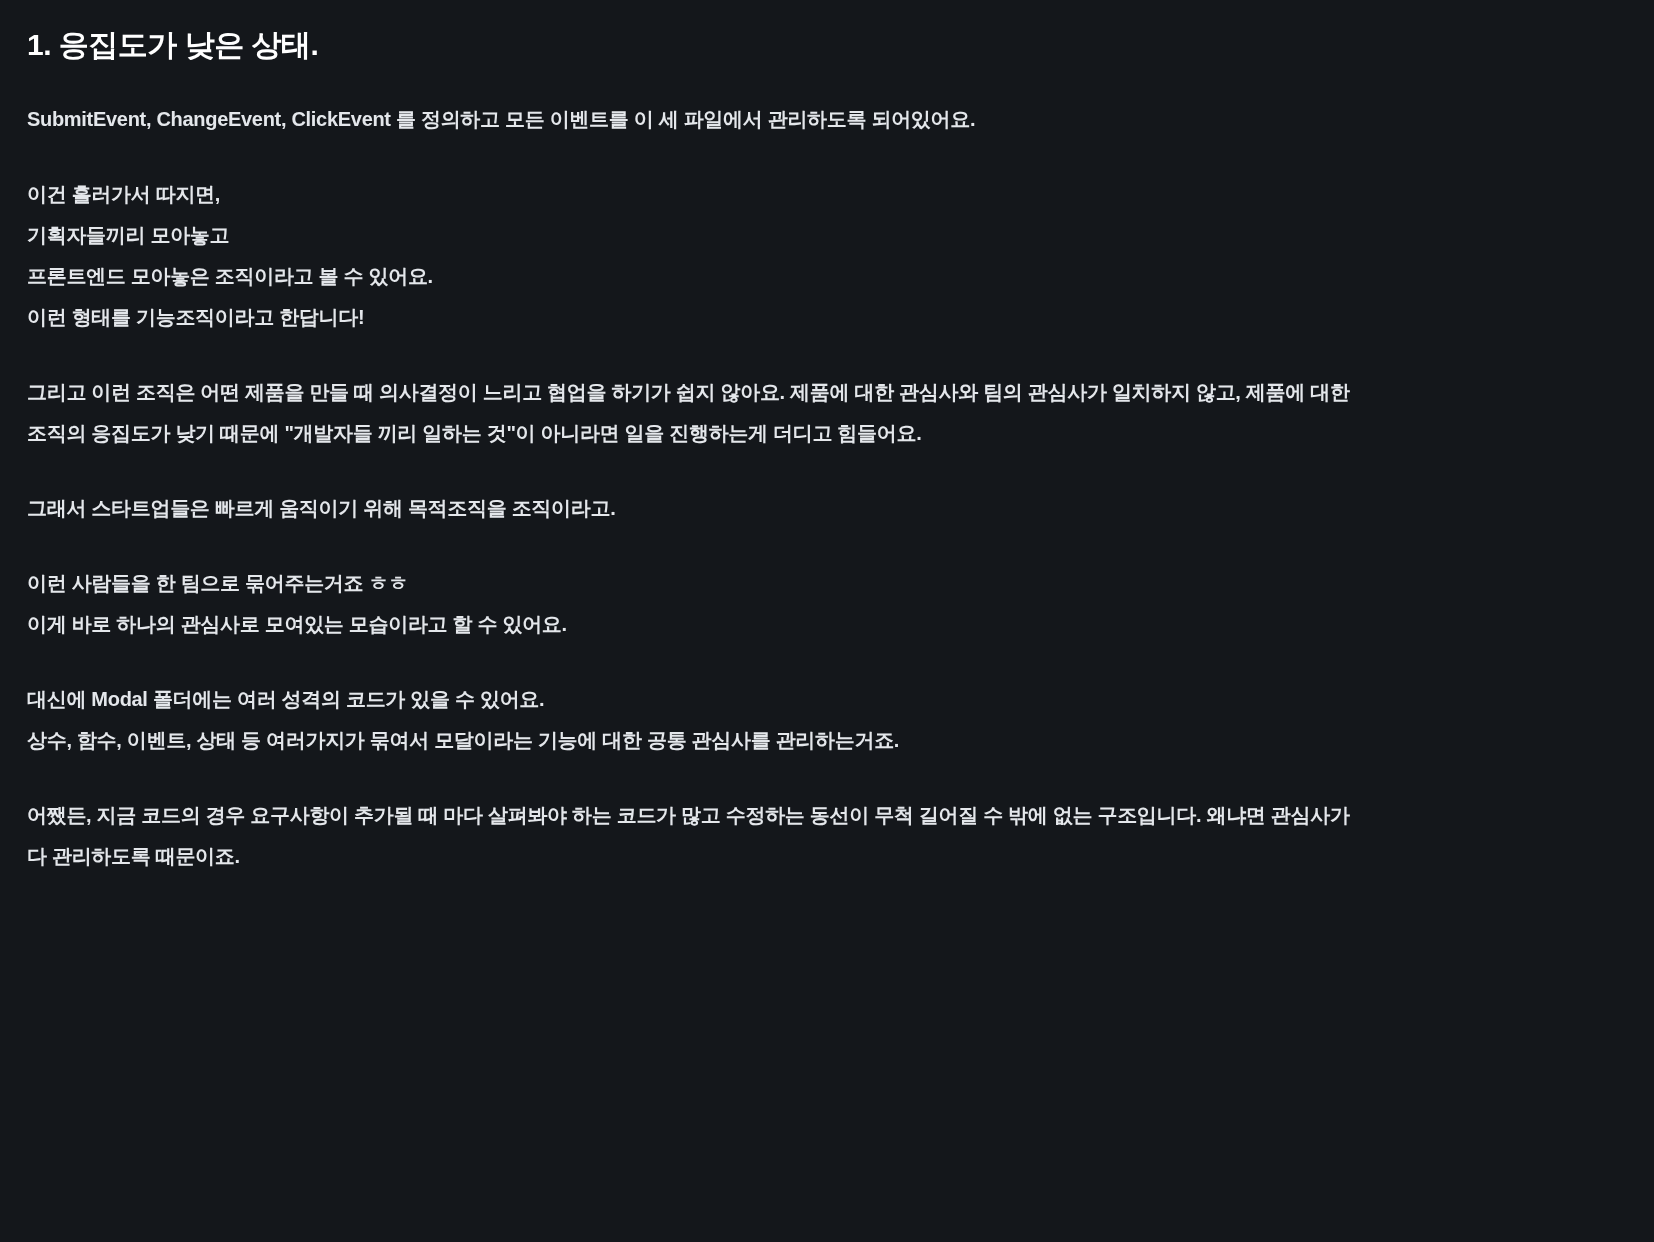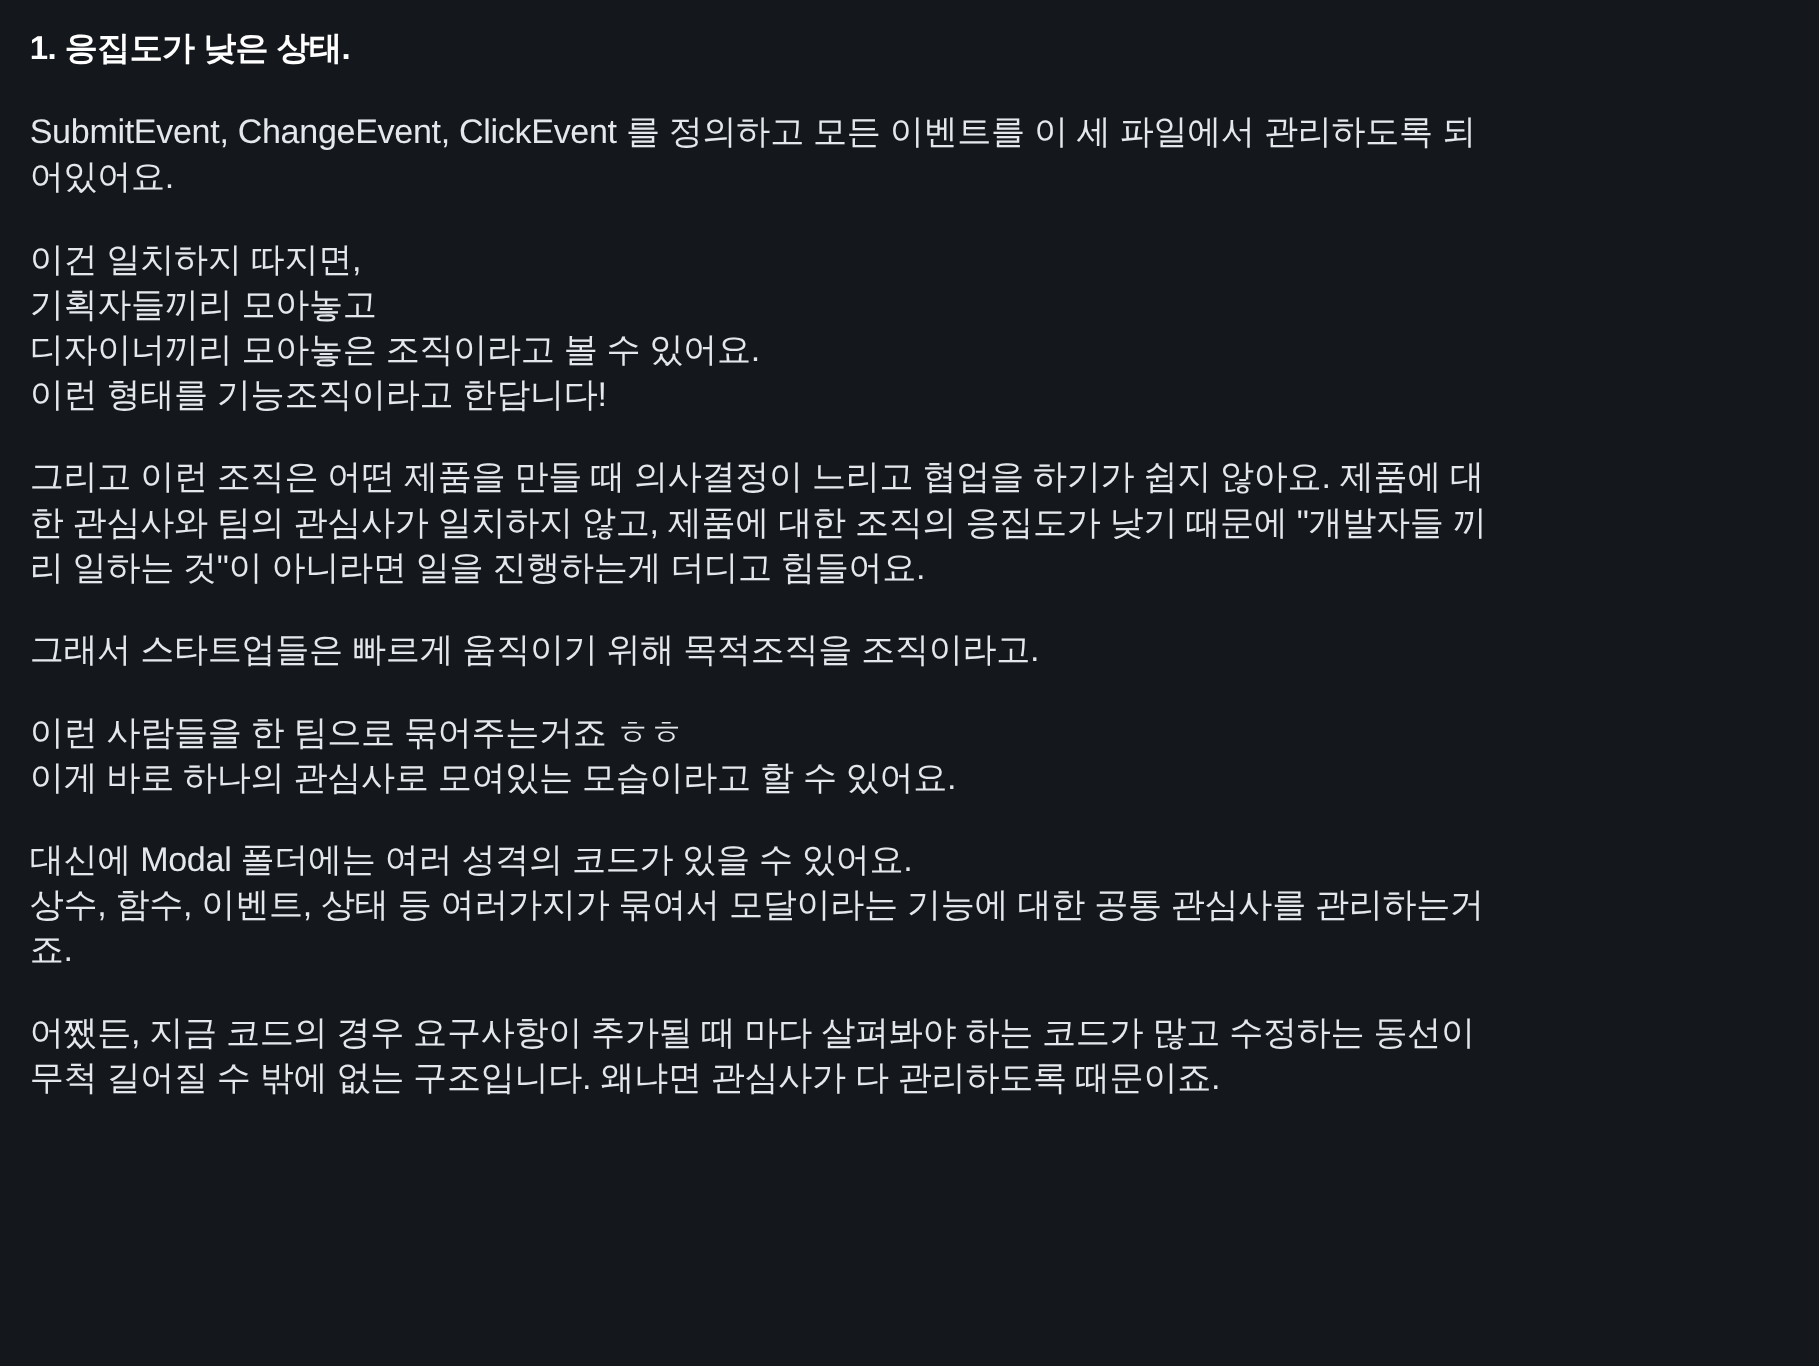--- a/index.html
+++ b/index.html
@@ -23,23 +23,23 @@
     margin: 0 0 34px 0;
     font-size: 30px;
     line-height: 41px;
     font-weight: 700;
     color: #ffffff;
     letter-spacing: -0.5px;
   }
   .doc p {
     margin: 34px 0 0 0;
     max-width: 1516px;
-    font-size: 31px;
+    font-size: 20px;
     line-height: 41px;
-    font-weight: 400;
+    font-weight: 700;
     letter-spacing: -0.3px;
     word-break: normal;
     overflow-wrap: break-word;
   }
   .doc p:first-of-type {
     margin-top: 0;
   }
   .line {
     display: block;
   }
@@ -49,23 +49,23 @@
 
 <div class="doc">
 
   <h1>1. 응집도가 낮은 상태.</h1>
 
   <p>
     <span class="line">SubmitEvent, ChangeEvent, ClickEvent 를 정의하고 모든 이벤트를 이 세 파일에서 관리하도록 되어있어요.</span>
   </p>
 
   <p>
-    <span class="line">이건 일치하지 따지면,</span>
+    <span class="line">이건 흘러가서 따지면,</span>
     <span class="line">기획자들끼리 모아놓고</span>
-    <span class="line">디자이너끼리 모아놓은 조직이라고 볼 수 있어요.</span>
+    <span class="line">프론트엔드 모아놓은 조직이라고 볼 수 있어요.</span>
     <span class="line">이런 형태를 기능조직이라고 한답니다!</span>
   </p>
 
   <p>
     <span class="line">그리고 이런 조직은 어떤 제품을 만들 때 의사결정이 느리고 협업을 하기가 쉽지 않아요. 제품에 대한 관심사와 팀의 관심사가 일치하지 않고, 제품에 대한 조직의 응집도가 낮기 때문에 "개발자들 끼리 일하는 것"이 아니라면 일을 진행하는게 더디고 힘들어요.</span>
   </p>
 
   <p>
     <span class="line">그래서 스타트업들은 빠르게 움직이기 위해 목적조직을 조직이라고.</span>
   </p>

